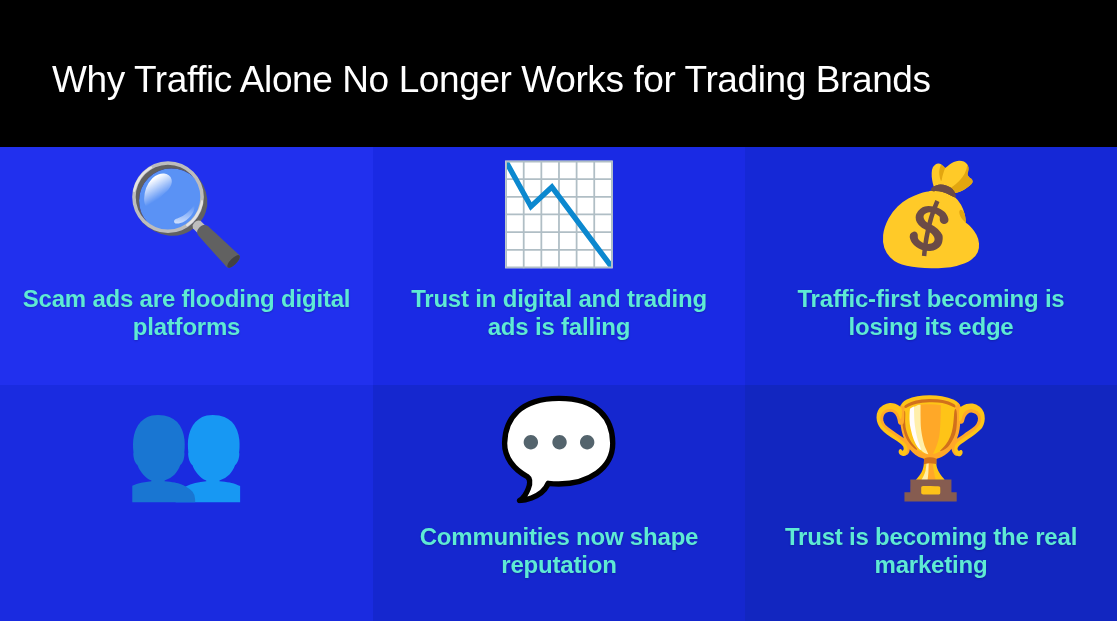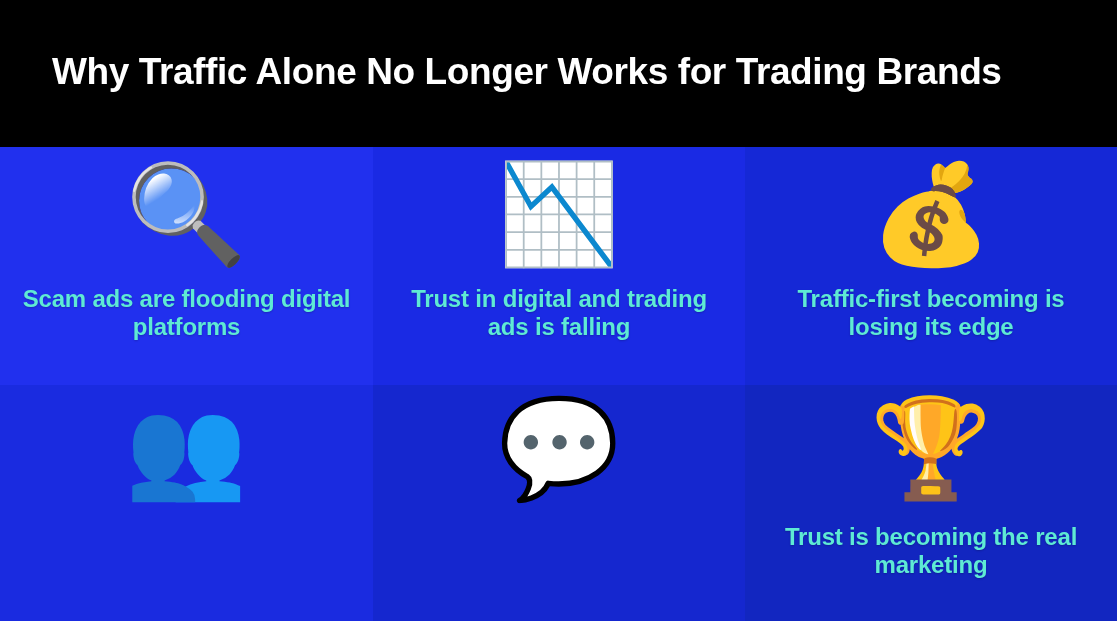--- a/index.html
+++ b/index.html
@@ -26,25 +26,25 @@
     left: 0;
     top: 0;
     width: 1117px;
     height: 147px;
     background: #000000;
     box-sizing: border-box;
   }
   #page-title {
     position: absolute;
     left: 52px;
-    top: 50px;
+    top: 58px;
     margin: 0;
     color: #ffffff;
     font-size: 37px;
-    font-weight: bold;
+    font-weight: normal;
     letter-spacing: -0.4px;
     line-height: 44px;
     white-space: nowrap;
   }
 
   
   #card-grid {
     position: absolute;
     left: 0;
     top: 147px;
@@ -120,20 +120,21 @@
       <div class="card-emoji">💰</div>
       <p class="card-caption">Traffic-first becoming is losing its edge</p>
     </div>
 
     <div class="card row2 c-r2c1">
       <div class="card-emoji">👥</div>
     </div>
 
     <div class="card row2 c-r2c2">
       <div class="card-emoji">💬</div>
+      <p class="card-caption">Communities now shape reputation</p>
     </div>
 
     <div class="card row2 c-r2c3">
       <div class="card-emoji">🏆</div>
       <p class="card-caption">Trust is becoming the real marketing</p>
     </div>
 
   </div>
 </div>
 

